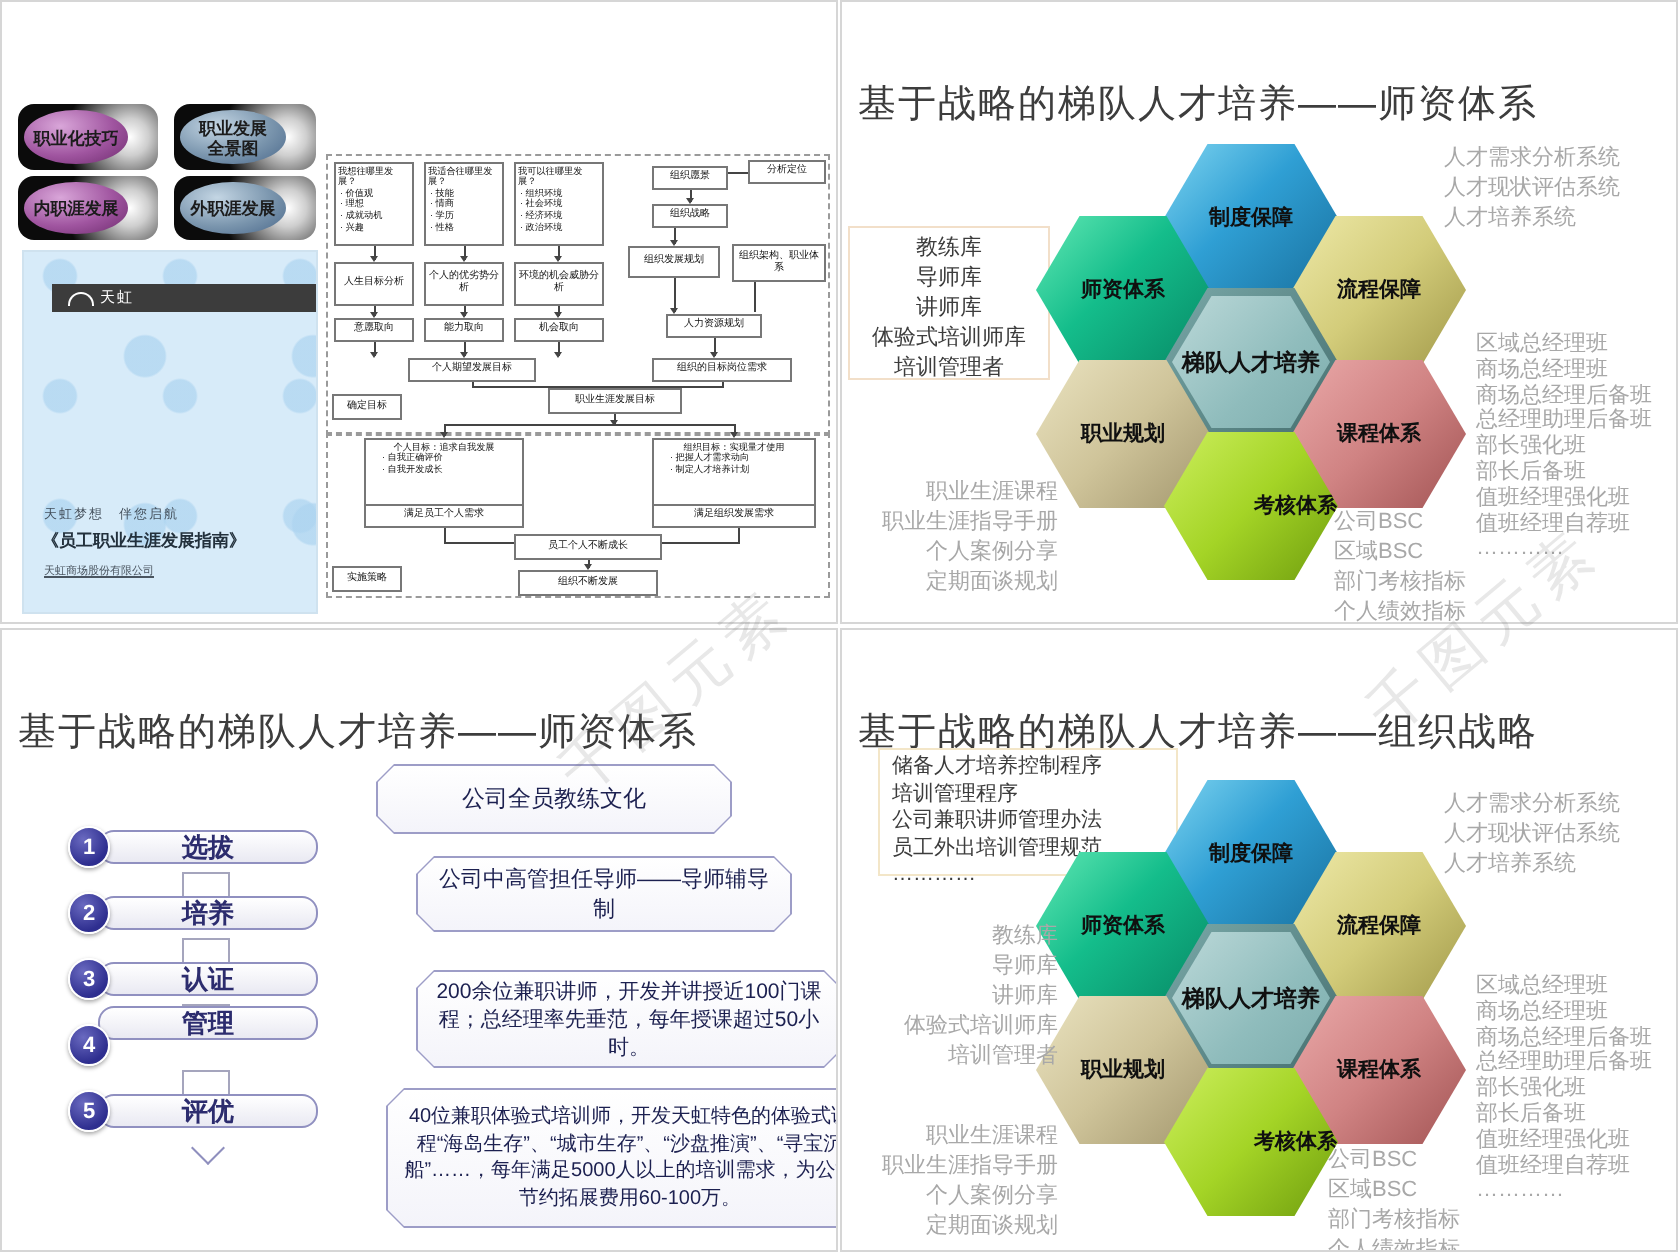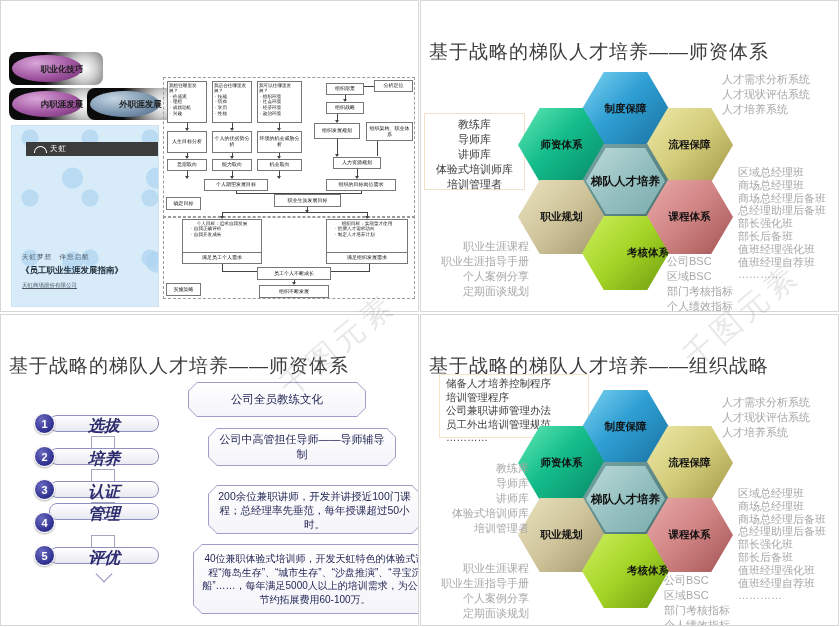--- a/index.html
+++ b/index.html
@@ -7,21 +7,21 @@
         font-family:"Liberation Sans","DejaVu Sans",sans-serif;color:#222;}
   .slide{position:absolute;width:419px;height:312px;background:#fff;border:1px solid #d6d6d6;
          box-sizing:border-box;overflow:hidden;}
   .pre{white-space:pre-line;}
   
   .st{position:absolute;left:8px;top:38px;color:#3d3d3d;font-size:19px;letter-spacing:1px;white-space:nowrap;}
   .st1{position:absolute;left:8px;top:22px;color:#2a5183;font-size:16px;font-weight:700;letter-spacing:0.5px;white-space:nowrap;}
   
   .badge{position:absolute;border-radius:8px;display:flex;align-items:center;justify-content:center;
          background:radial-gradient(circle at 80% 50%, #ffffff 0%, rgba(255,255,255,0.8) 16%, rgba(0,0,0,0) 55%), #0b0b0b;
-         overflow:hidden;padding-left:24px;}
+         overflow:hidden;}
   .ell{position:absolute;left:3px;top:3px;bottom:3px;width:74%;border-radius:50%;}
   .ell.pu{background:radial-gradient(ellipse at 35% 30%, #d9a6d9, #a055a0 55%, #6d2b6d);}
   .ell.bl{background:radial-gradient(ellipse at 35% 30%, #c4d6e4, #7b96ae 55%, #49678a);}
   .btxt{position:relative;z-index:2;font-size:8.5px;font-weight:700;color:#1c1c1c;text-align:center;line-height:10px;margin-left:-12px;}
   
   .book{position:absolute;left:10px;top:124px;width:148px;height:182px;background-color:#d7ebf9;
         background-image:radial-gradient(circle at 30% 20%, rgba(173,212,240,.7) 8px, transparent 9px),
                          radial-gradient(circle at 72% 62%, rgba(173,212,240,.7) 10px, transparent 11px);
         background-size:60px 60px,84px 84px;border:1px solid #cfe2ef;box-sizing:border-box;}
   .bookbar{position:absolute;left:14px;right:0;top:16px;height:14px;background:#3c3c3c;display:flex;
@@ -53,22 +53,22 @@
   .hx-khaki{background:linear-gradient(135deg,#eee9a8,#d3cc7a 50%,#a29a4a);justify-content:center;}
   .hx-teal {background:linear-gradient(135deg,#bcd9d9,#8fbcbc 60%,#7dadad);font-size:11.5px;}
   .hx-tan  {background:linear-gradient(135deg,#eae3c0,#cfc49a 50%,#a3976e);}
   .hx-rose {background:linear-gradient(135deg,#eaa9a9,#d08383 50%,#a25454);}
   .hx-lime {background:linear-gradient(135deg,#cdef5e,#a4d426 50%,#6f9d0e);justify-content:flex-end;}
   .g{position:absolute;color:#a8a8a8;font-size:11px;line-height:15px;white-space:pre-line;}
   .hlbox{position:absolute;border:1px solid #f2dfc9;background:#fff;color:#3c3c3c;font-size:11px;
          line-height:15px;white-space:pre-line;box-sizing:border-box;}
   
   .pill{position:absolute;left:48px;width:110px;height:17px;border:1px solid #9090c0;border-radius:8px;
-        background:linear-gradient(#ffffff,#e9e9f2);display:flex;align-items:flex-start;justify-content:center;
-        font-size:16px;font-weight:600;color:#2c2c6e;z-index:2;box-sizing:border-box;font-style:italic;}
+        background:linear-gradient(#ffffff,#e9e9f2);display:flex;align-items:center;justify-content:center;
+        font-size:13px;font-weight:600;color:#2c2c6e;z-index:2;box-sizing:border-box;}
   .numc{position:absolute;left:33px;width:21px;height:21px;border-radius:50%;
         background:radial-gradient(circle at 35% 30%,#6a6ac0,#2e2e8f 70%);color:#fff;font-size:11px;font-weight:700;
         display:flex;align-items:center;justify-content:center;z-index:3;border:1px solid #fff;box-shadow:0 1px 2px rgba(0,0,0,.35);box-sizing:border-box;}
   .lad{position:absolute;left:90px;width:24px;border:1px solid #a5a5bd;border-bottom:none;z-index:1;box-sizing:border-box;}
   .chev{position:absolute;left:97px;width:11px;height:11px;border-right:1.5px solid #8f8fbe;border-bottom:1.5px solid #8f8fbe;transform:rotate(45deg);}
   
   .oct{position:absolute;padding-left:28px;}
   .oct .ob{position:absolute;inset:0;background:#9d9dc7;
         clip-path:polygon(9px 0,calc(100% - 9px) 0,100% 9px,100% calc(100% - 9px),calc(100% - 9px) 100%,9px 100%,0 calc(100% - 9px),0 9px);}
   .oct .oi{position:absolute;inset:1px;background:linear-gradient(180deg,#ffffff,#f4f4fa);
@@ -80,20 +80,25 @@
 </head>
 <body>
 
 <div class="page">
 
   <div class="slide" style="left:0;top:0;">
 
     <div class="badge" style="left:8px;top:51px;width:70px;height:33px;">
       <div class="ell pu"></div>
       <span class="btxt pre">职业化技巧</span>
+    </div>
+    <div class="badge" style="left:86px;top:51px;width:71px;height:33px;">
+      <div class="ell bl"></div>
+      <span class="btxt pre">职业发展
+全景图</span>
     </div>
     <div class="badge" style="left:8px;top:87px;width:70px;height:32px;">
       <div class="ell pu"></div>
       <span class="btxt pre">内职涯发展</span>
     </div>
     <div class="badge" style="left:86px;top:87px;width:71px;height:32px;">
       <div class="ell bl"></div>
       <span class="btxt pre">外职涯发展</span>
     </div>
 

